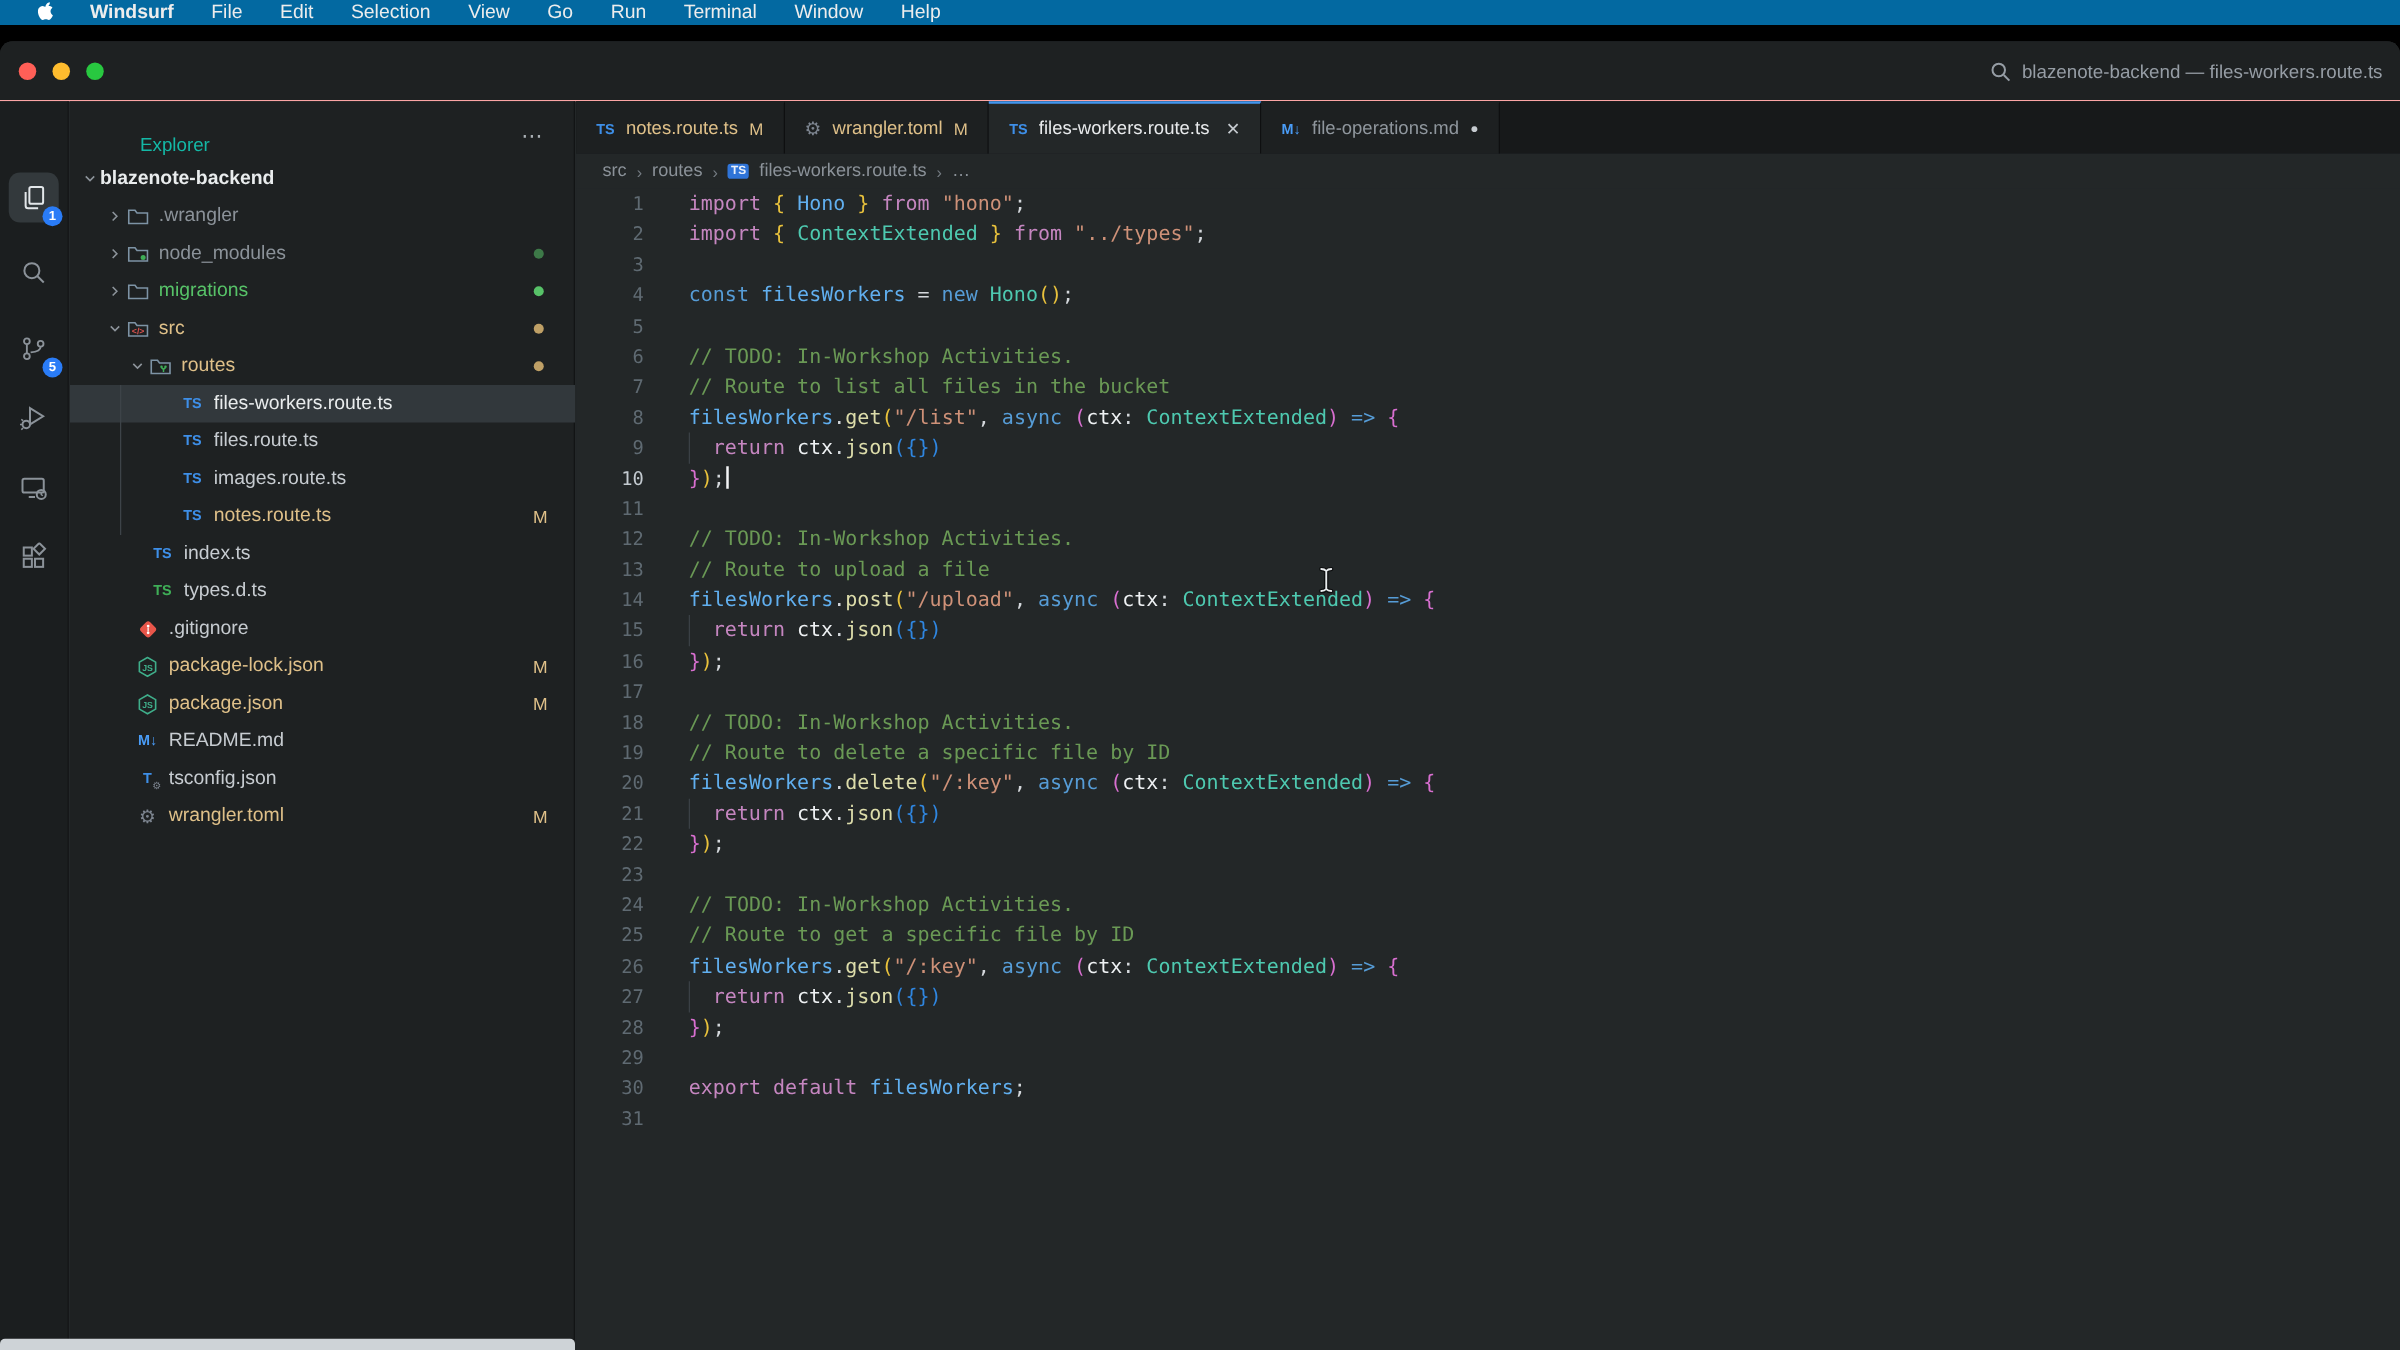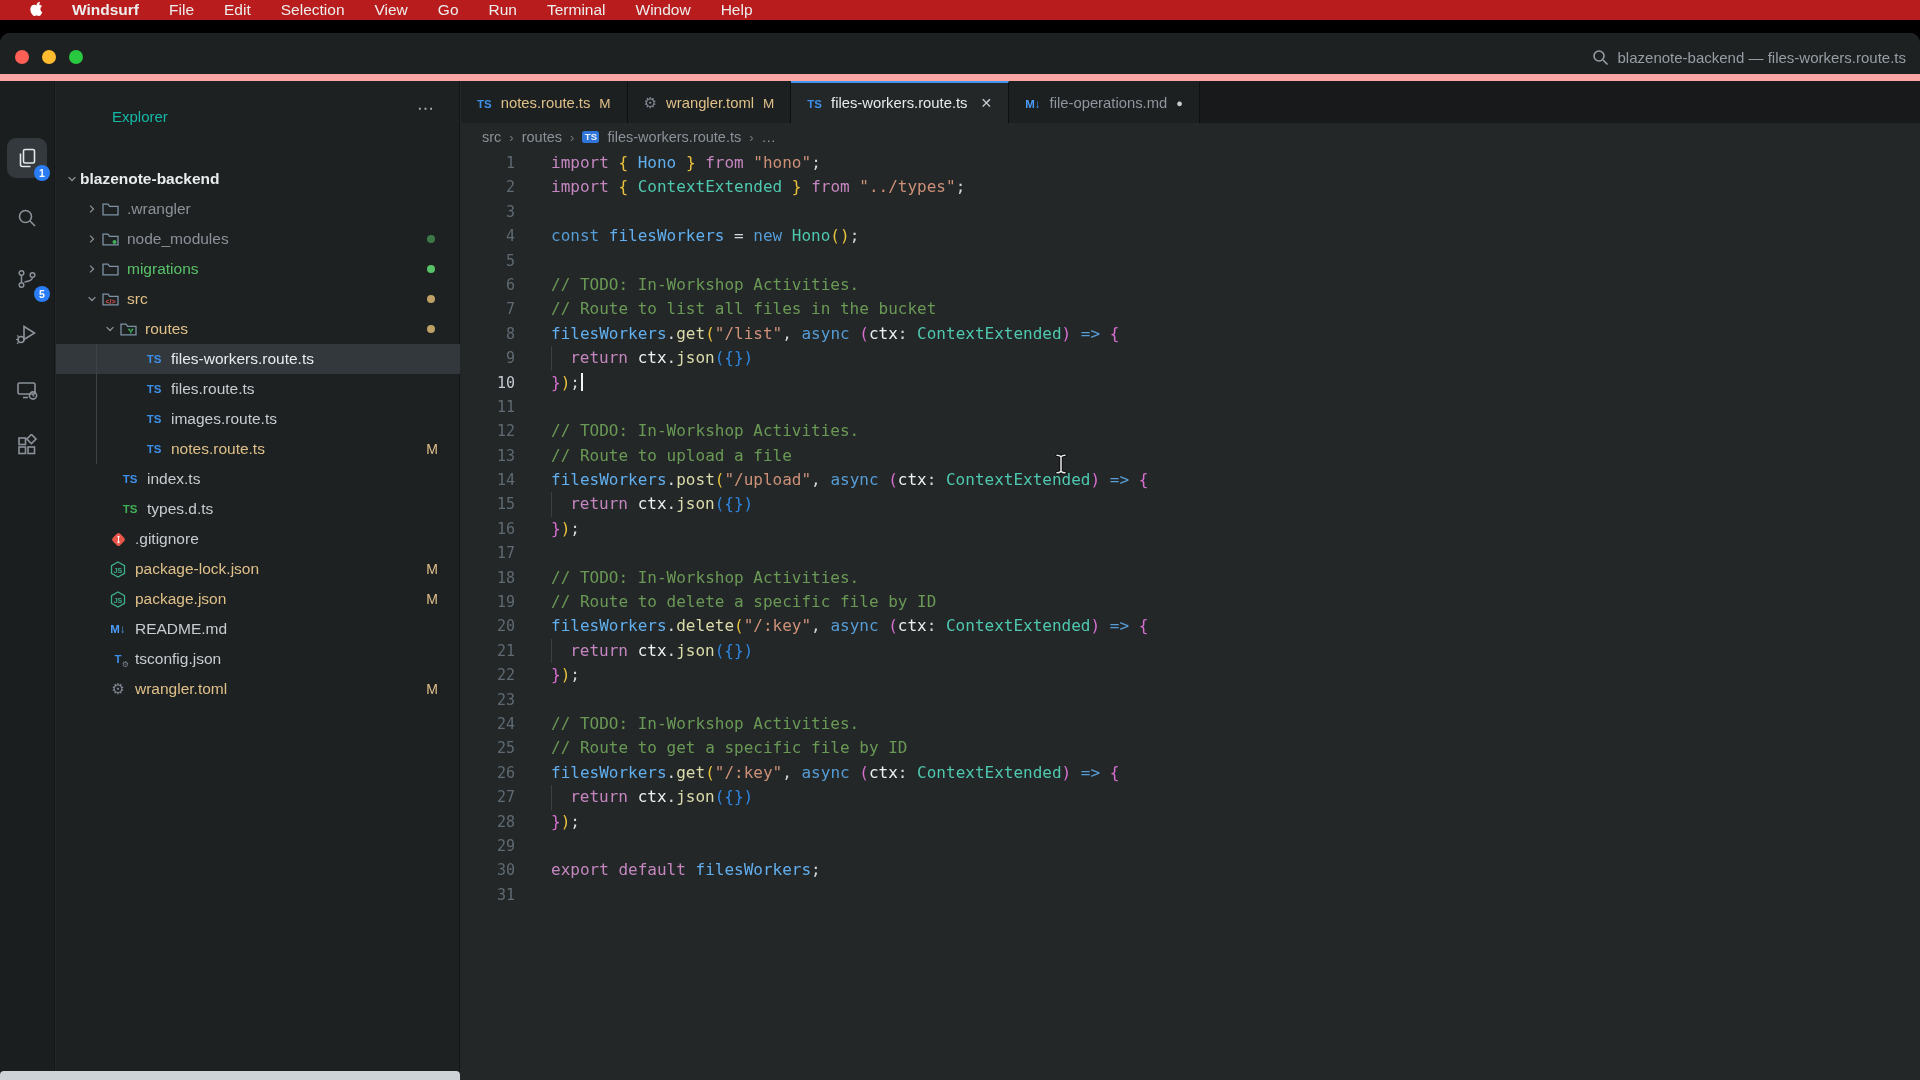--- a/index.html
+++ b/index.html
@@ -1,32 +1,32 @@
 <!DOCTYPE html>
 <html><head>
 <meta charset="utf-8">
 <style>
   * { margin:0; padding:0; box-sizing:border-box; }
   html,body { width:1920px; height:1080px; background:#000; overflow:hidden;
               font-family:"Liberation Sans", sans-serif; }
 
   
   .menubar { position:absolute; left:0; top:0; width:1920px; height:20px;
-             background:#b91c1c; display:flex; align-items:center; color:#ededed;
+             background:#0369a1; display:flex; align-items:center; color:#ededed;
              font-size:15.5px; }
   .menubar .apple { margin-left:30px; display:flex; align-items:center; }
   .menubar .mitem { margin-left:30px; }
   .menubar .mitem.appname { font-weight:700; margin-left:26px; }
 
   
   .window { position:absolute; left:0; top:33px; width:1920px; height:1047px;
             background:#232728; border-radius:10px 10px 0 0; overflow:hidden; }
 
   .titlebar { position:absolute; left:0; top:0; width:1920px; height:48px;
-              background:#1e2122; border-bottom:7px solid #fca5a5; }
+              background:#1e2122; border-bottom:1px solid #fca5a5; }
   .traffic { position:absolute; top:17px; width:14px; height:14px; border-radius:50%; }
   .t-red   { left:15px; background:#ff5f57; }
   .t-yellow{ left:42px; background:#febc2e; }
   .t-green { left:69px; background:#28c840; }
   .tb-search { position:absolute; right:14px; top:0; height:48px; display:flex;
                align-items:center; gap:9px; color:#969da5; font-size:15px; }
 
   
   .activitybar { position:absolute; left:0; top:48px; width:55px; height:999px;
                  background:#1b1e1f; border-right:1px solid #141617; }
@@ -38,21 +38,21 @@
                display:flex; align-items:center; justify-content:center; padding:0 3px;
                font-weight:700; }
 
   
   .sidebar { position:absolute; left:56px; top:48px; width:404px; height:999px;
              background:#1e2122; border-right:1px solid #121415; }
   .sb-header { position:absolute; left:28px; top:20px; right:20px; height:30px;
                display:flex; align-items:center; color:#14b8a6; font-size:15px;margin-left:28px; }
   .sb-dots { position:absolute; right:24px; top:12px; height:30px; display:flex;
              align-items:center; color:#aab0b5; font-size:17px; letter-spacing:1px; }
-  .tree { position:absolute; left:0; top:47px; width:404px;margin-top:36px; }
+  .tree { position:absolute; left:0; top:47px; width:404px; }
   .trow { position:relative; height:30px; display:flex; align-items:center;
           font-size:15.5px; color:#c7ccd1; white-space:nowrap; }
   .trow.selected { background:#32383c; }
   .trow .chev { width:16px; height:16px; display:inline-flex; align-items:center;
                 justify-content:center; color:#8b9299; flex:0 0 auto; }
   .trow .ficon { width:20px; height:18px; display:inline-flex; align-items:center;
                  justify-content:center; margin-right:7px; flex:0 0 auto; position:relative; }
   .trow .lbl.c-default { color:#c7ccd1; }
   .trow .lbl.c-white   { color:#e9eced; }
   .trow .lbl.c-dim     { color:#8b9299; }

